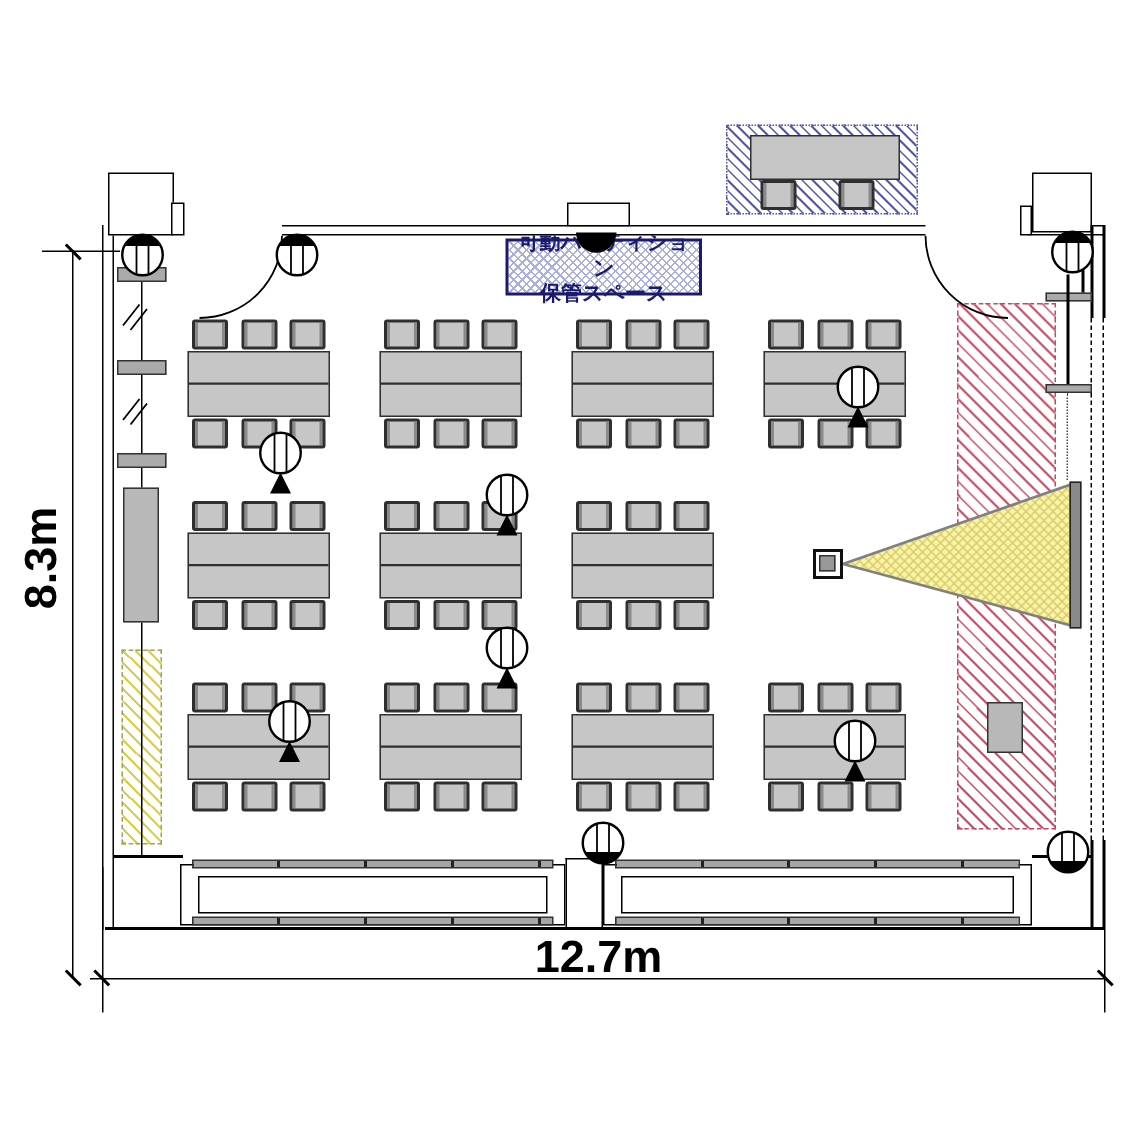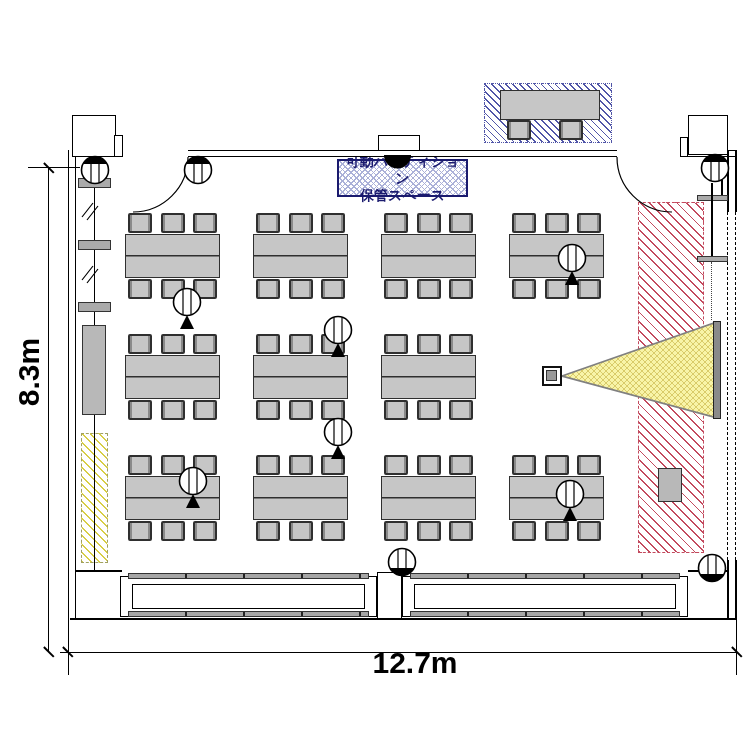--- a/index.html
+++ b/index.html
@@ -138,21 +138,21 @@
   <div class="abs hline" style="left:28px;top:167px;width:52px;height:1.2px;"></div>
   <div class="abs vline" style="left:48px;top:168px;width:1.2px;height:484px;"></div>
   <div class="abs tick45" style="left:42px;top:167px;width:14px;height:1.5px;"></div>
   <div class="abs tick45" style="left:42px;top:651px;width:14px;height:1.5px;"></div>
   <div class="abs dim-text" style="left:-16px;top:357px;width:85px;height:30px;transform:rotate(-90deg);">8.3m</div>
   <div class="abs vline" style="left:67.5px;top:578px;width:1.2px;height:97px;"></div>
   <div class="abs vline" style="left:736px;top:620px;width:1.2px;height:55px;"></div>
   <div class="abs hline" style="left:60px;top:652px;width:677px;height:1.2px;"></div>
   <div class="abs tick45" style="left:61px;top:651px;width:14px;height:1.5px;"></div>
   <div class="abs tick45" style="left:730px;top:651px;width:14px;height:1.5px;"></div>
-  <div class="abs dim-text" style="left:330px;top:622px;width:170px;height:32px;margin-top:24px;">12.7m</div>
+  <div class="abs dim-text" style="left:314px;top:622px;width:170px;height:32px;">12.7m</div>
 <div class="abs chair" style="left: 128px; top: 213px; width: 24px; height: 20px;"></div>
     <div class="abs chair" style="left: 128px; top: 279px; width: 24px; height: 20px;"></div>
     <div class="abs chair" style="left: 160.5px; top: 213px; width: 24px; height: 20px;"></div>
     <div class="abs chair" style="left: 160.5px; top: 279px; width: 24px; height: 20px;"></div>
     <div class="abs chair" style="left: 193px; top: 213px; width: 24px; height: 20px;"></div>
     <div class="abs chair" style="left: 193px; top: 279px; width: 24px; height: 20px;"></div>
     <div class="abs table-rect" style="left: 125px; top: 234px; width: 95px; height: 44px;"></div>
     <div class="abs chair" style="left: 256px; top: 213px; width: 24px; height: 20px;"></div>
     <div class="abs chair" style="left: 256px; top: 279px; width: 24px; height: 20px;"></div>
     <div class="abs chair" style="left: 288.5px; top: 213px; width: 24px; height: 20px;"></div>

